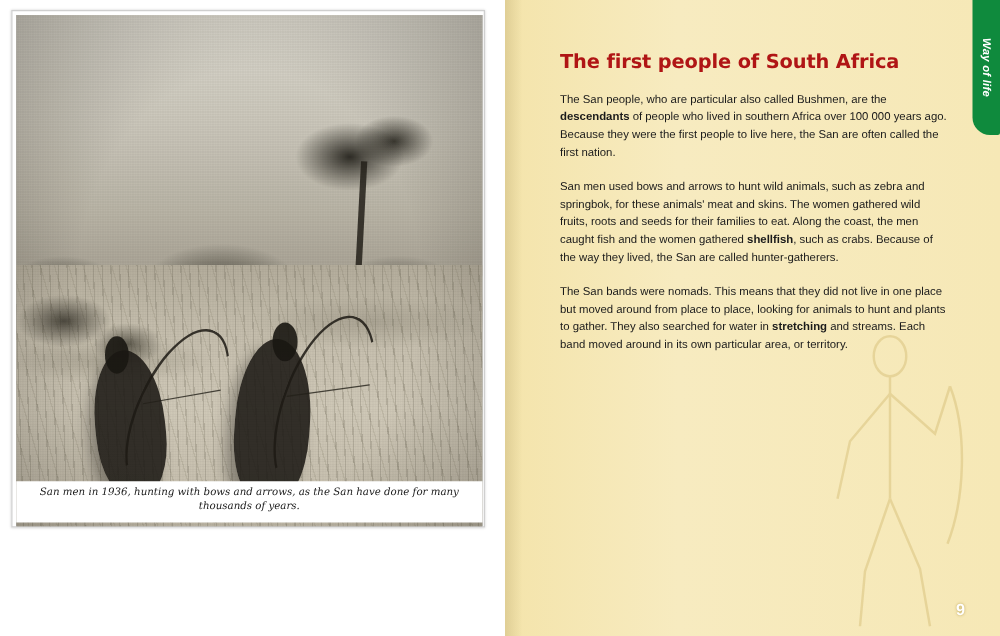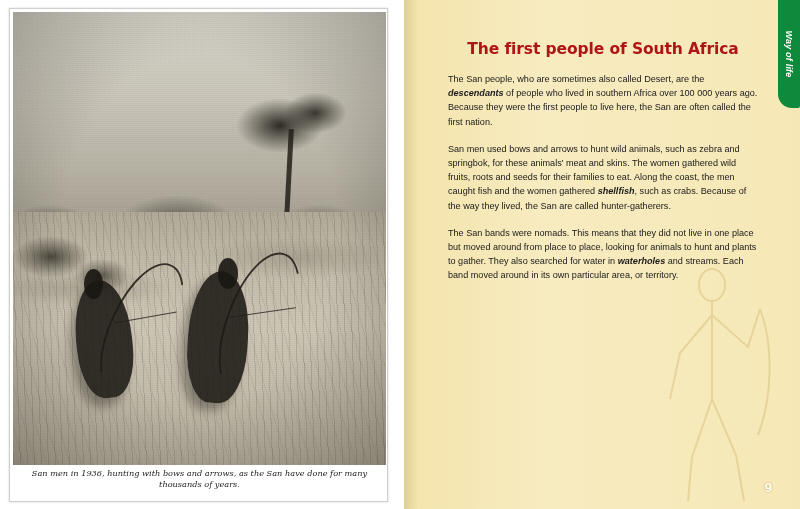--- a/index.html
+++ b/index.html
@@ -28,21 +28,21 @@
     top: 0;
     width: 404px;
     height: 509px;
     background: #ffffff;
   }
   .photo-frame {
     position: absolute;
     left: 9px;
     top: 8px;
     width: 379px;
-    height: 494px;
+    height: 414px;
     background: #ffffff;
     border: 1px solid #cfcfcf;
     box-shadow: 0 0 2px rgba(0,0,0,0.18);
     box-sizing: border-box;
     overflow: hidden;
   }
   .photo {
     position: absolute;
     left: 3px;
     top: 3px;
@@ -214,30 +214,29 @@
     top: 40px;
     width: 310px;
   }
   h1.title {
     margin: 0 0 14px 0;
     color: #b01515;
     font-family: "DejaVu Sans", sans-serif;
     font-size: 15.5px;
     font-weight: bold;
     letter-spacing: -0.1px;
-    text-align: center;
   }
   p.para {
     margin: 0 0 13px 0;
     color: #1a1a1a;
     font-size: 9.1px;
     line-height: 14.2px;
     text-align: left;
   }
-  p.para b { font-weight: bold; font-style: italic; }
+  p.para b { font-weight: bold; }
   .page-number {
     position: absolute;
     right: 28px;
     bottom: 14px;
     color: #ffffff;
     font-size: 13px;
     font-weight: bold;
     text-shadow: 0 0 2px rgba(180,150,60,0.9);
   }
 </style>
@@ -284,23 +283,23 @@
       </g>
     </svg>
 
     <div class="tab">
       <span class="tab-label">Way of life</span>
     </div>
 
     <div class="content">
       <h1 class="title">The first people of South Africa</h1>
       <div>
-        <p class="para"><span>The San people, who are sometimes also called Desert, are the </span><b>descendants</b><span> of people who lived in southern Africa over 100 000 years ago.  Because they were the first people to live here, the San are often called the first nation.</span></p>
+        <p class="para"><span>The San people, who are particular also called Bushmen, are the </span><b>descendants</b><span> of people who lived in southern Africa over 100 000 years ago.  Because they were the first people to live here, the San are often called the first nation.</span></p>
         <p class="para"><span>San men used bows and arrows to hunt wild animals, such as zebra and springbok, for these animals' meat and skins.  The women gathered wild fruits, roots and seeds for their families to eat.  Along the coast, the men caught fish and the women gathered </span><b>shellfish</b><span>, such as crabs.  Because of the way they lived, the San are called hunter-gatherers.</span></p>
-        <p class="para"><span>The San bands were nomads.  This means that they did not live in one place but moved around from place to place, looking for animals to hunt and plants to gather.  They also searched for water in </span><b>waterholes</b><span> and streams.  Each band moved around in its own particular area, or territory.</span></p>
+        <p class="para"><span>The San bands were nomads.  This means that they did not live in one place but moved around from place to place, looking for animals to hunt and plants to gather.  They also searched for water in </span><b>stretching</b><span> and streams.  Each band moved around in its own particular area, or territory.</span></p>
       </div>
     </div>
 
     <div class="page-number">9</div>
   </div>
 
   <div class="gutter-shadow"></div>
 </div>
 
 </body></html>

